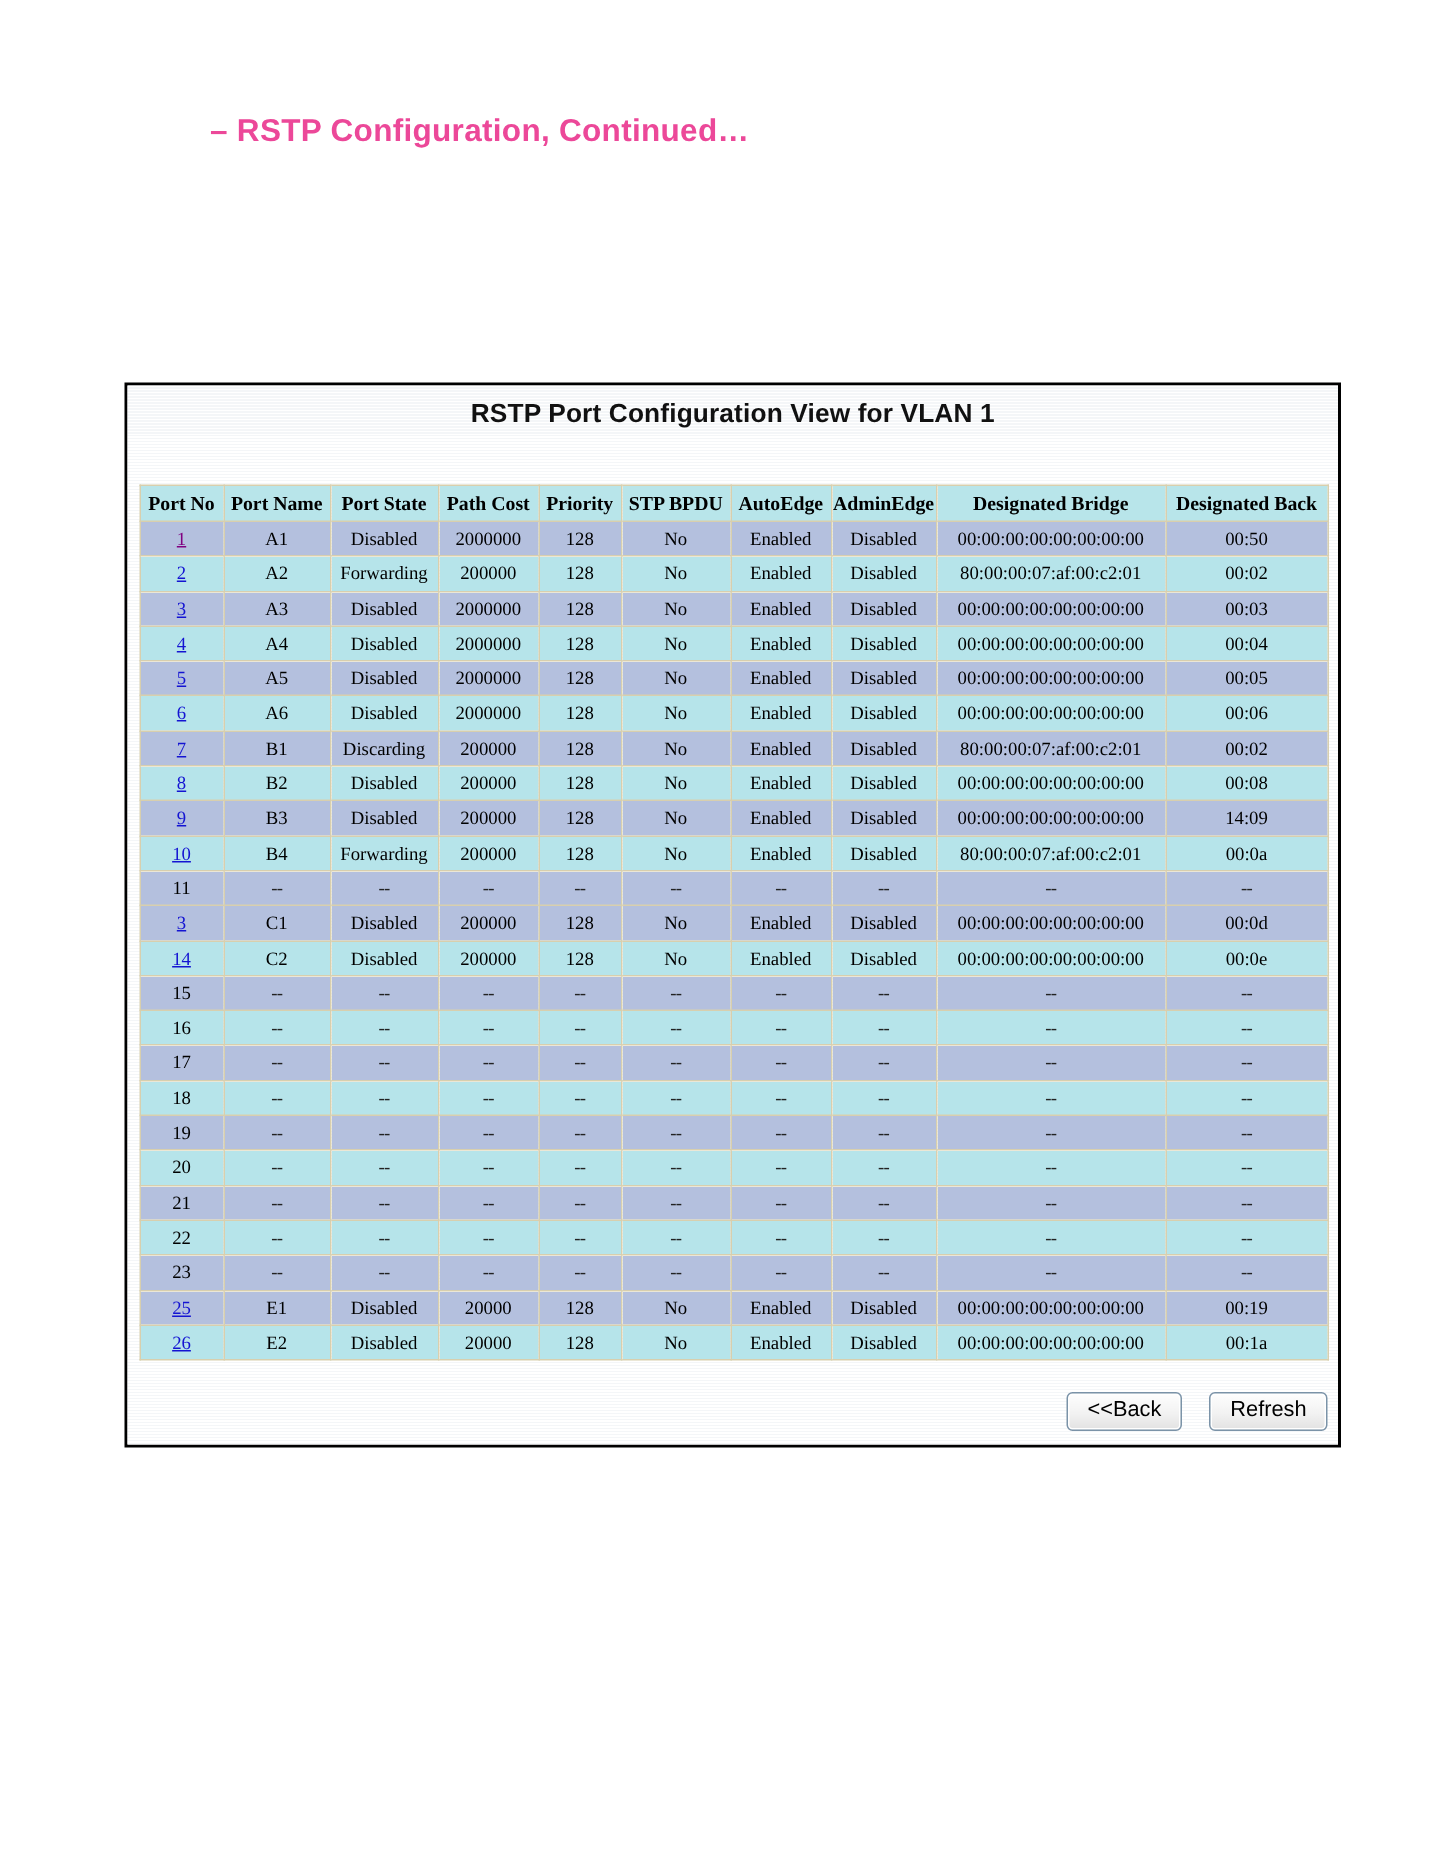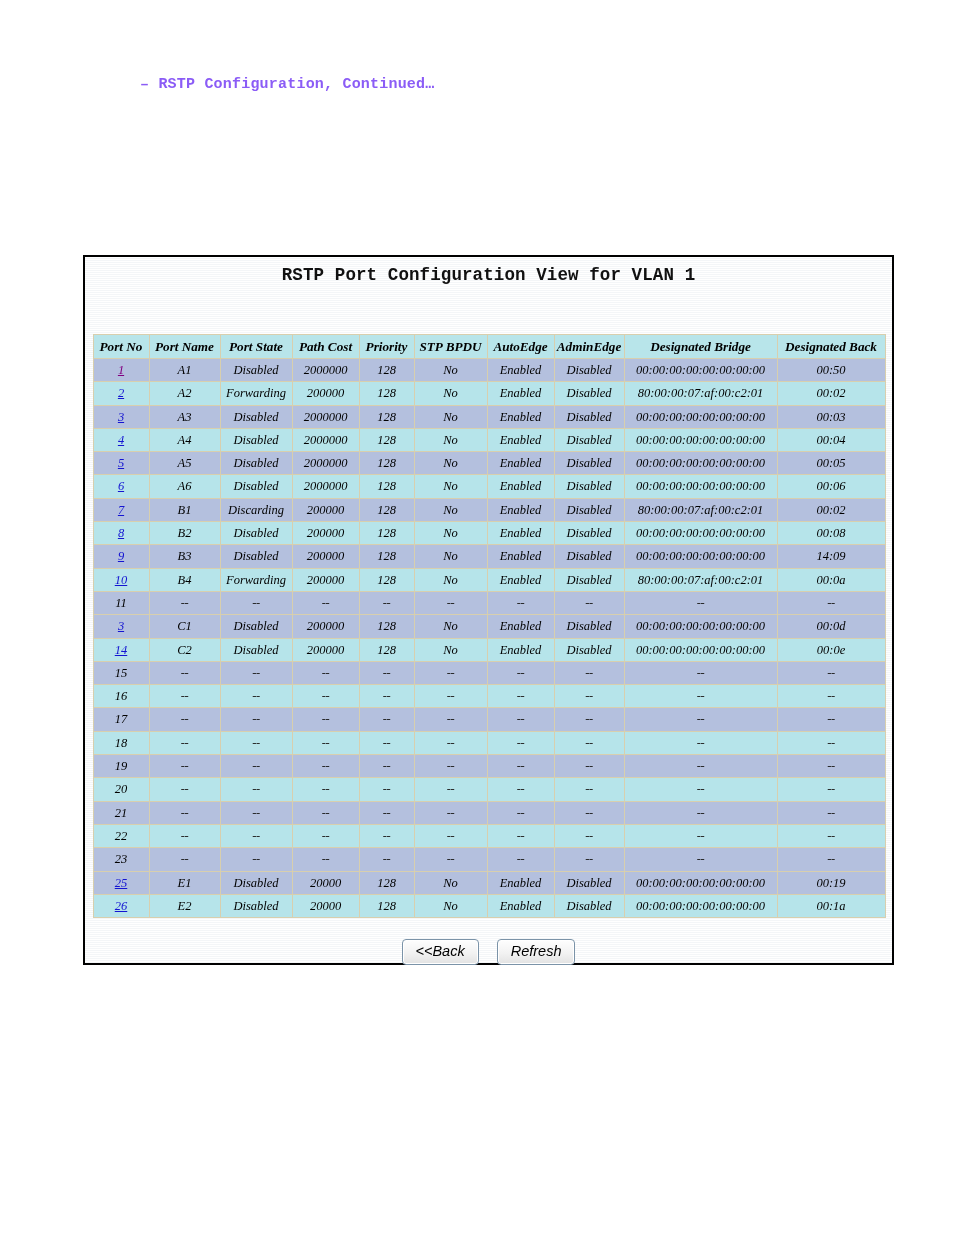--- a/index.html
+++ b/index.html
@@ -14,26 +14,26 @@
     font-family: "Liberation Serif", serif;
     color: #000000;
     overflow: hidden;
   }
 
   
   #page-heading {
     position: absolute;
     left: 140px;
     top: 76px;
-    font-family: Liberation Mono, monospace;
+    font-family: Liberation Sans, sans-serif;
     font-weight: bold;
-    font-size: 15px;
+    font-size: 21px;
     letter-spacing: 0.2px;
     white-space: nowrap;
-    color: #8b5cf6;
+    color: #ec4899;
   }
 
   
   #panel {
     position: absolute;
     left: 83px;
     top: 255px;
     width: 811px;
     height: 710px;
     border: 2px solid #000000;
@@ -52,35 +52,34 @@
         #ffffff 1px,
         #f4f6f8 1px,
         #f4f6f8 2px
       );
   }
 
   
   #panel-title {
     position: relative;
     text-align: center;
-    font-family: Liberation Mono, monospace;
+    font-family: Liberation Sans, sans-serif;
     font-weight: bold;
     font-size: 17.5px;
     color: #111;
     padding-top: 8px;
     letter-spacing: 0.1px;
   }
 
   
   #table-wrap {
     position: relative;
-    margin: 16px auto;
+    margin: 4px auto;
     padding-top: 33px;
     width: 792px;
-    font-style: italic;
   }
   table.rstp {
     border-collapse: collapse;
     width: 792px;
     table-layout: fixed;
     font-family: "Liberation Serif", serif;
     font-size: 12.5px;
   }
   table.rstp th, table.rstp td {
     border: 1px solid #d8cfae;
@@ -125,22 +124,21 @@
   col.c-stpbpdu  { width: 73px; }
   col.c-autoedge { width: 67px; }
   col.c-adminedge{ width: 70px; }
   col.c-desbridge{ width: 153px; }
   col.c-desport  { width: 108px; }
 
   
   #button-bar {
     position: relative;
     margin-top: 21px;
-    text-align: center;
-    font-style: italic;
+    text-align: right;
   }
   .btn {
     display: inline-block;
     font-family: "Liberation Sans", sans-serif;
     font-size: 14.5px;
     color: #000;
     background: linear-gradient(to bottom, #fefefe 0%, #f2f2f2 55%, #e2e2e2 100%);
     border: 1px solid #7b93a8;
     border-radius: 4px;
     padding: 3px 13px 4px 13px;

